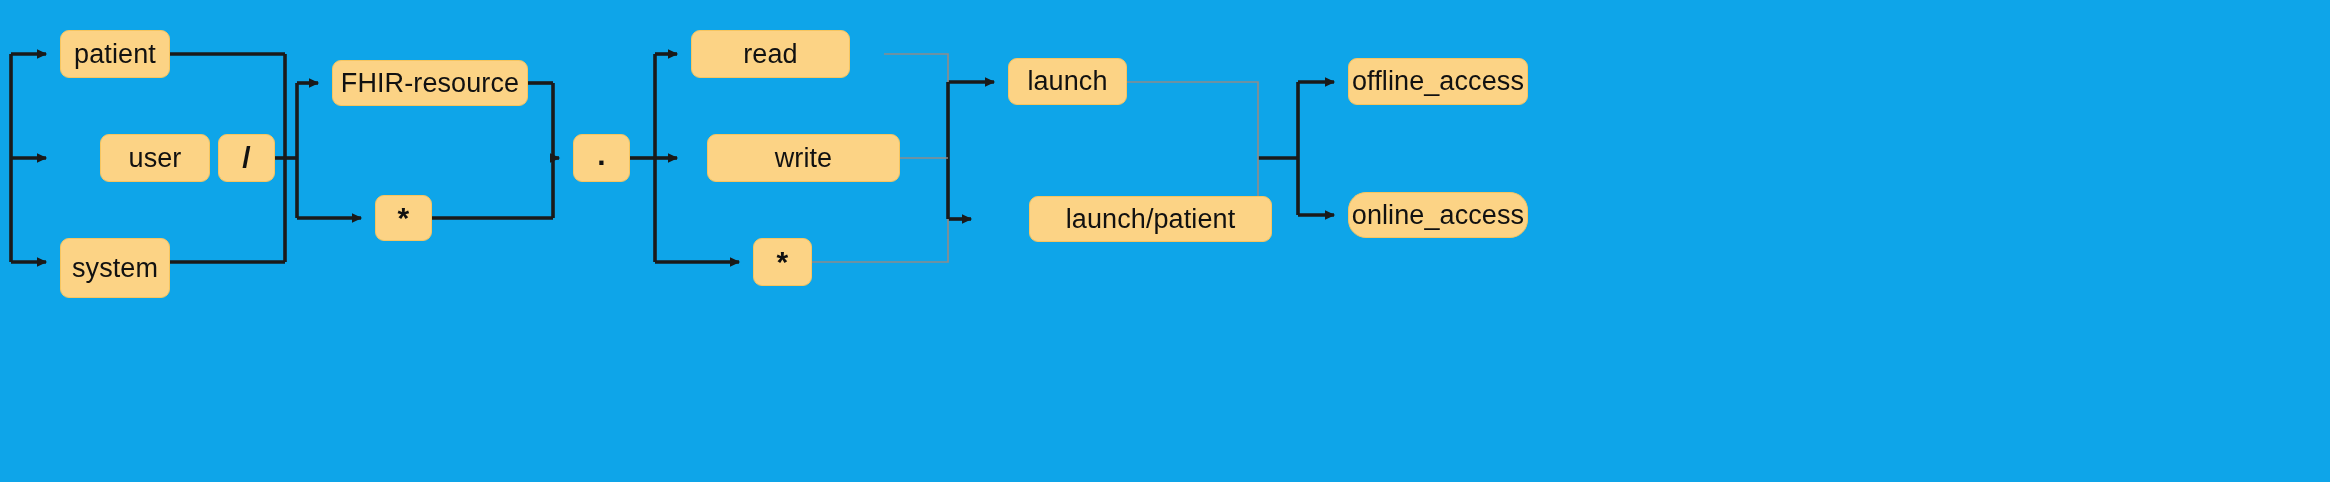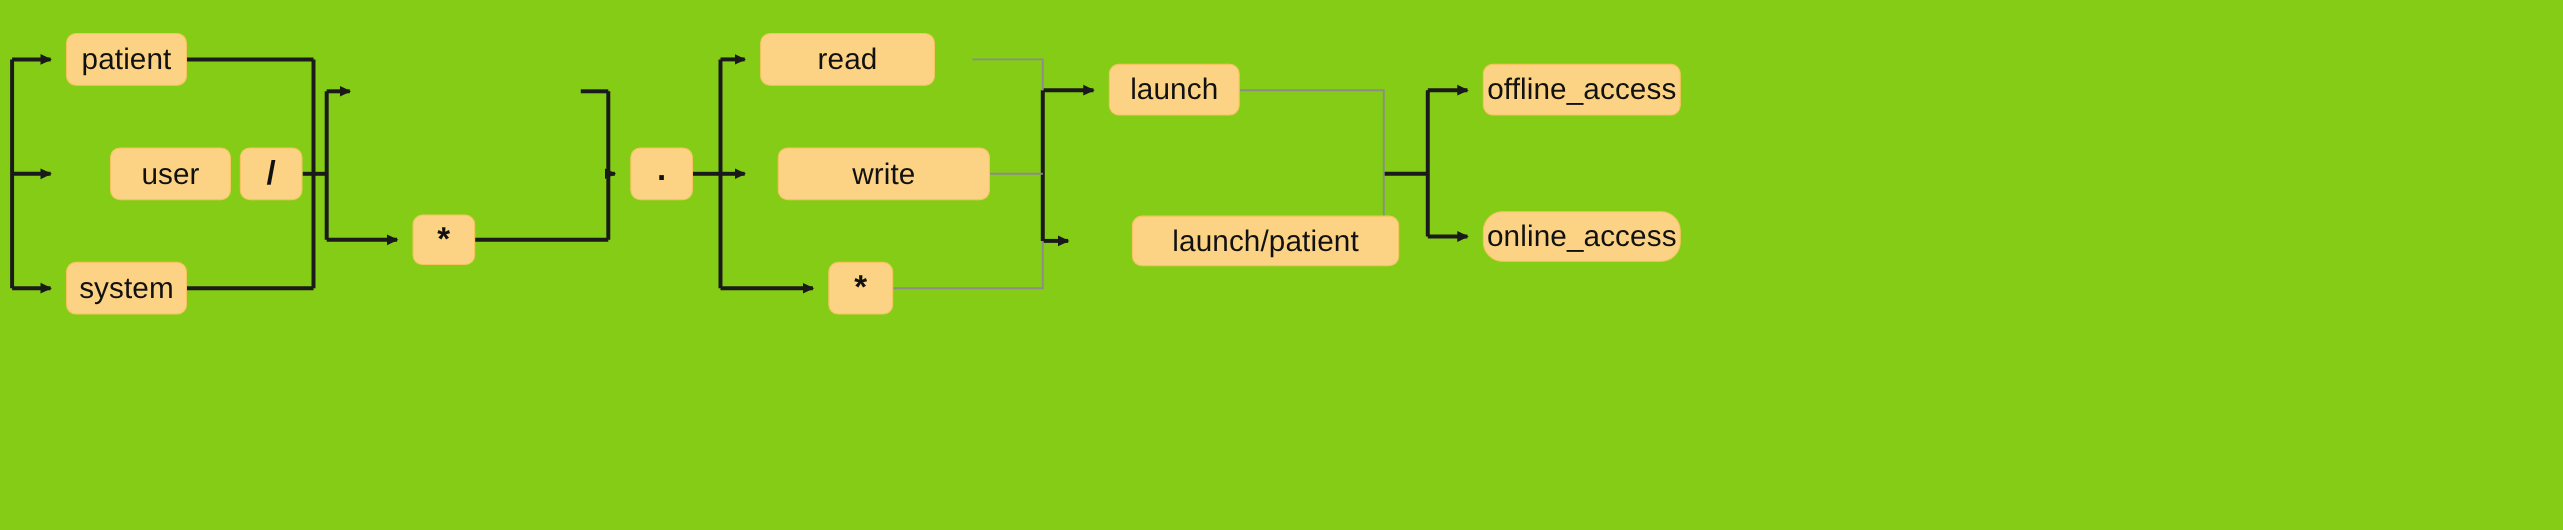--- a/index.html
+++ b/index.html
@@ -1,16 +1,16 @@
 <!DOCTYPE html>
 <html><head>
 <meta charset="utf-8">
 <style>
   html,body{margin:0;padding:0;background:#ffffff;}
-  #stage{position:relative;width:2330px;height:482px;background:#84cc16;
+  #stage{position:relative;width:2330px;height:482px;background:#0ea5e9;
          font-family:"Liberation Sans",sans-serif;overflow:hidden;}
   #wires{position:absolute;left:0;top:0;width:2330px;height:482px;}
   .node{position:absolute;box-sizing:border-box;
         background:#FCD385;border:1.5px solid #F7C55F;border-radius:9px;
         display:flex;align-items:center;justify-content:center;
         color:#111111;font-size:27px;line-height:1;letter-spacing:0.1px;
         white-space:nowrap;}
   .node.sym{font-size:30px;font-weight:600;}
   .node.dot{font-size:30px;font-weight:700;}
 </style>
@@ -72,28 +72,31 @@
       <path d="M1228,219 L1258,219 L1258,158"></path>
     </g>
   </svg>
 
   <div class="node" style="left:60px;top:30px;width:110px;height:48px;">
     <span>patient</span>
   </div>
   <div class="node" style="left:60px;top:134px;width:110px;height:48px;margin-left:40px;">
     <span>user</span>
   </div>
-  <div class="node" style="left:60px;top:238px;width:110px;height:48px;justify-content:center;">
+  <div class="node" style="left:60px;top:238px;width:110px;height:60px;justify-content:center;">
     <span>system</span>
   </div>
 
   <div class="node sym" style="left:218px;top:134px;width:57px;height:48px;">
     <span>/</span>
   </div>
 
+  <div class="node" style="left:332px;top:60px;width:196px;height:46px;">
+    <span>FHIR-resource</span>
+  </div>
   <div class="node sym" style="left:375px;top:195px;width:57px;height:46px;">
     <span>*</span>
   </div>
 
   <div class="node dot" style="left:573px;top:134px;width:57px;height:48px;">
     <span style="margin-top:-6px;">.</span>
   </div>
 
   <div class="node" style="left:691px;top:30px;width:159px;height:48px;">
     <span>read</span>

